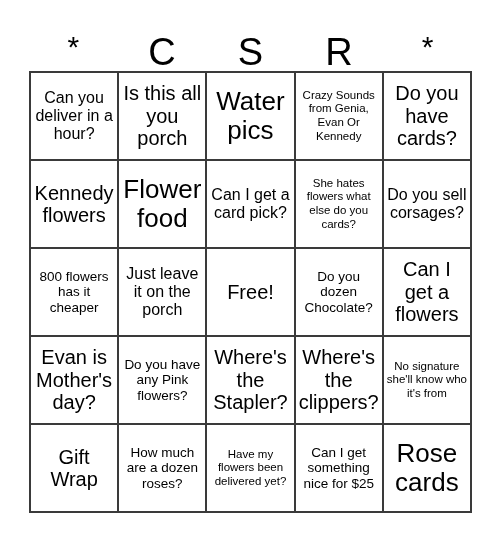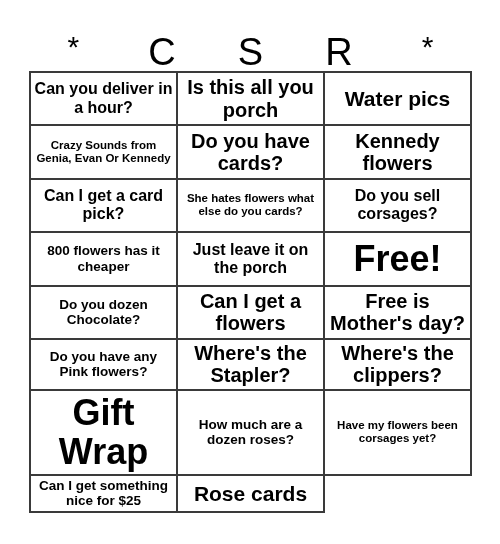--- a/index.html
+++ b/index.html
@@ -52,27 +52,26 @@
   }
 
   
   #grid {
     position: absolute;
     left: 29px;
     top: 71px;
     width: 443px;
     height: 442px;
     display: grid;
-    grid-template-columns: repeat(3, 1fr);
+    grid-template-columns: repeat(5, 1fr);
     grid-template-rows: repeat(5, 1fr);
     border-top: 2px solid #3a3a3a;
     border-left: 2px solid #3a3a3a;
     box-sizing: border-box;
     background: #ffffff;
-    font-weight: bold;
   }
   .cell {
     border-right: 2px solid #3a3a3a;
     border-bottom: 2px solid #3a3a3a;
     box-sizing: border-box;
     display: flex;
     align-items: center;
     justify-content: center;
     text-align: center;
     padding: 2px 3px;
@@ -82,22 +81,22 @@
   .cell span {
     display: block;
     width: 100%;
     line-height: 1.12;
   }
   
   .sz-xs  span { font-size: 11.5px; line-height: 1.18; }
   .sz-s   span { font-size: 13.5px; line-height: 1.15; }
   .sz-m   span { font-size: 16px;   line-height: 1.14; }
   .sz-l   span { font-size: 20px;   line-height: 1.12; }
-  .sz-xl  span { font-size: 21px;   line-height: 1.1; text-align: center; }
-  .sz-xxl span { font-size: 36px;   line-height: 1.1; }
+  .sz-xl  span { font-size: 26px;   line-height: 1.1; text-align: center; }
+  .sz-xxl span { font-size: 20px;   line-height: 1.1; }
 </style>
 </head>
 <body>
 
 <div id="bingo-card">
 
   <div id="header-row">
     <div class="header-cell star">
       <span class="glyph">*</span>
     </div>
@@ -129,20 +128,23 @@
     <div class="cell sz-xs">
       <span>Crazy Sounds from Genia, Evan Or Kennedy</span>
     </div>
     <div class="cell sz-l">
       <span>Do you have cards?</span>
     </div>
 
     <div class="cell sz-l">
       <span>Kennedy flowers</span>
     </div>
+    <div class="cell sz-xl">
+      <span>Flower food</span>
+    </div>
     <div class="cell sz-m">
       <span>Can I get a card pick?</span>
     </div>
     <div class="cell sz-xs">
       <span>She hates flowers what else do you cards?</span>
     </div>
     <div class="cell sz-m">
       <span>Do you sell corsages?</span>
     </div>
 
@@ -156,40 +158,43 @@
       <span>Free!</span>
     </div>
     <div class="cell sz-s">
       <span>Do you dozen Chocolate?</span>
     </div>
     <div class="cell sz-l">
       <span>Can I get a flowers</span>
     </div>
 
     <div class="cell sz-l">
-      <span>Free is Mother's day?</span>
+      <span>Evan is Mother's day?</span>
     </div>
     <div class="cell sz-s">
       <span>Do you have any Pink flowers?</span>
     </div>
     <div class="cell sz-l">
       <span>Where's the Stapler?</span>
     </div>
     <div class="cell sz-l">
       <span>Where's the clippers?</span>
+    </div>
+    <div class="cell sz-xs">
+      <span>No signature she'll know who it's from</span>
     </div>
 
     <div class="cell sz-xxl">
       <span>Gift Wrap</span>
     </div>
     <div class="cell sz-s">
       <span>How much are a dozen roses?</span>
     </div>
     <div class="cell sz-xs">
-      <span>Have my flowers been corsages yet?</span>
+      <span>Have my flowers been delivered yet?</span>
     </div>
     <div class="cell sz-s">
       <span>Can I get something nice for $25</span>
     </div>
     <div class="cell sz-xl">
       <span>Rose cards</span>
     </div>
 
   </div>
 </div>

